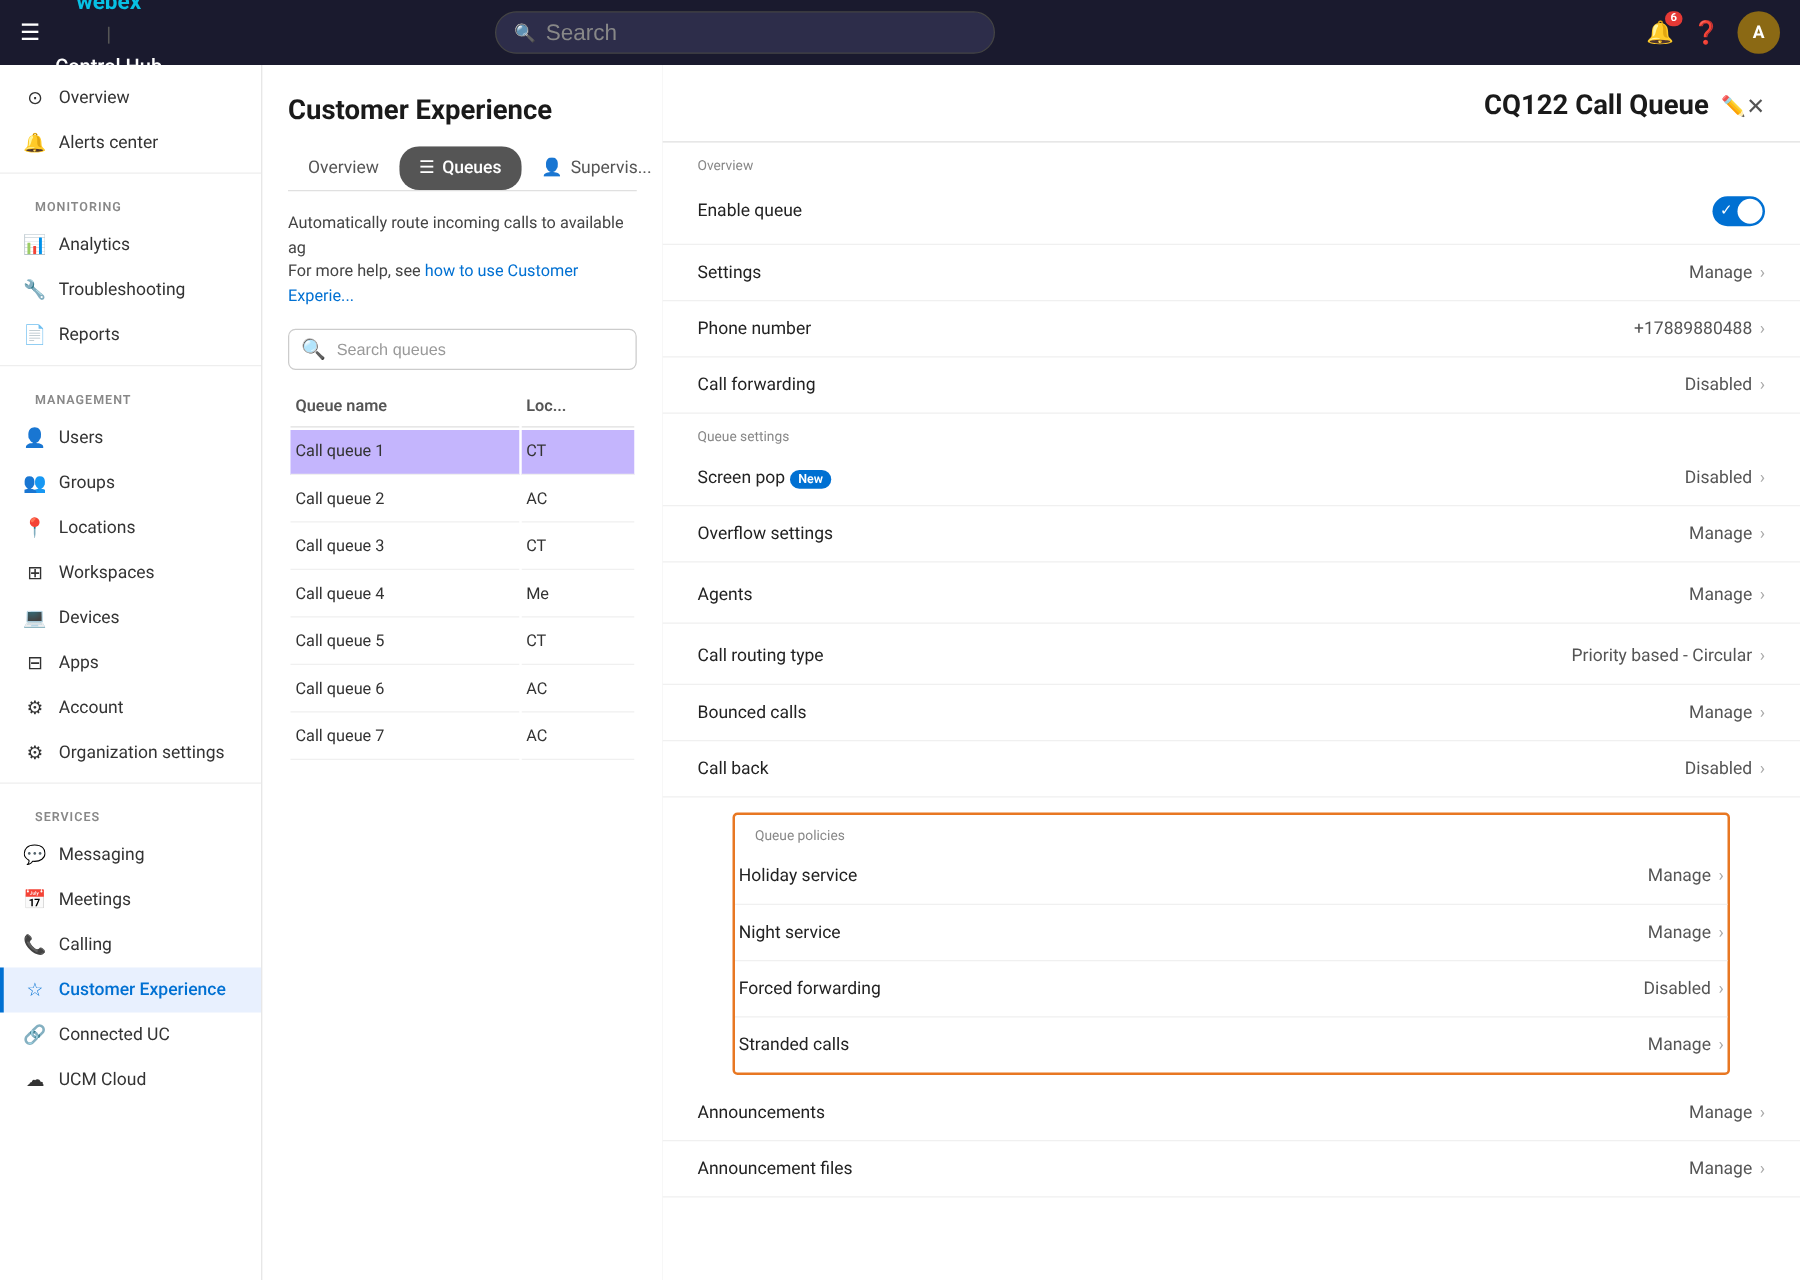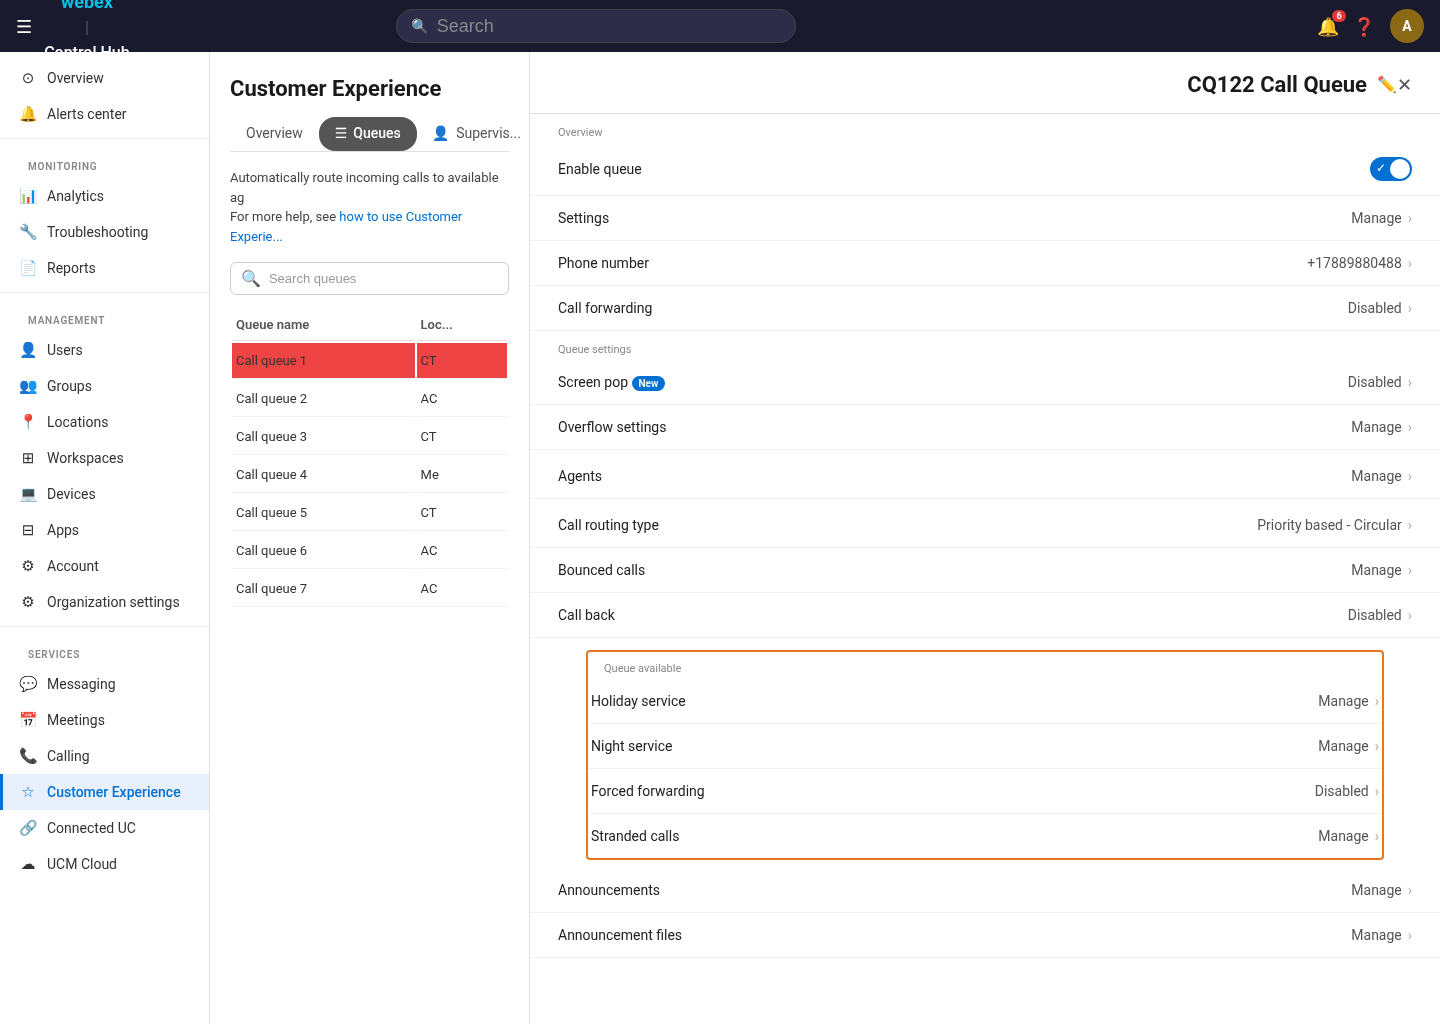--- a/index.html
+++ b/index.html
@@ -151,21 +151,21 @@
       outline: none;
       font-size: 13px;
       color: #333;
       width: 100%;
     }
     .search-box input::placeholder { color: #999; }
     .queue-table { width: 100%; font-size: 13px; }
     .queue-table th { text-align: left; padding: 8px 4px; color: #555; font-weight: 600; border-bottom: 1px solid #e0e0e0; }
     .queue-table td { padding: 10px 4px; border-bottom: 1px solid #f0f0f0; color: #333; }
     .queue-row { cursor: pointer; }
-    .queue-row.selected { background: #ef4444; }
+    .queue-row.selected { background: #c4b5fd; }
 
     
     .detail-panel {
       flex: 1;
       background: #fff;
       overflow-y: auto;
       position: relative;
     }
     .detail-header {
       display: flex;
@@ -513,21 +513,21 @@
         <div class="detail-row">
           <span class="detail-row-label">Call back</span>
           <div class="detail-row-value">
             <span>Disabled</span>
             <span class="chevron">›</span>
           </div>
         </div>
 
         <div style="padding: 8px 28px 4px 28px;">
           <div class="policies-box">
-            <div class="policies-section-label">Queue available</div>
+            <div class="policies-section-label">Queue policies</div>
             <div class="policies-row">
               <span class="detail-row-label">Holiday service</span>
               <div class="detail-row-value">
                 <span>Manage</span>
                 <span class="chevron">›</span>
               </div>
             </div>
             <div class="policies-row">
               <span class="detail-row-label">Night service</span>
               <div class="detail-row-value">

